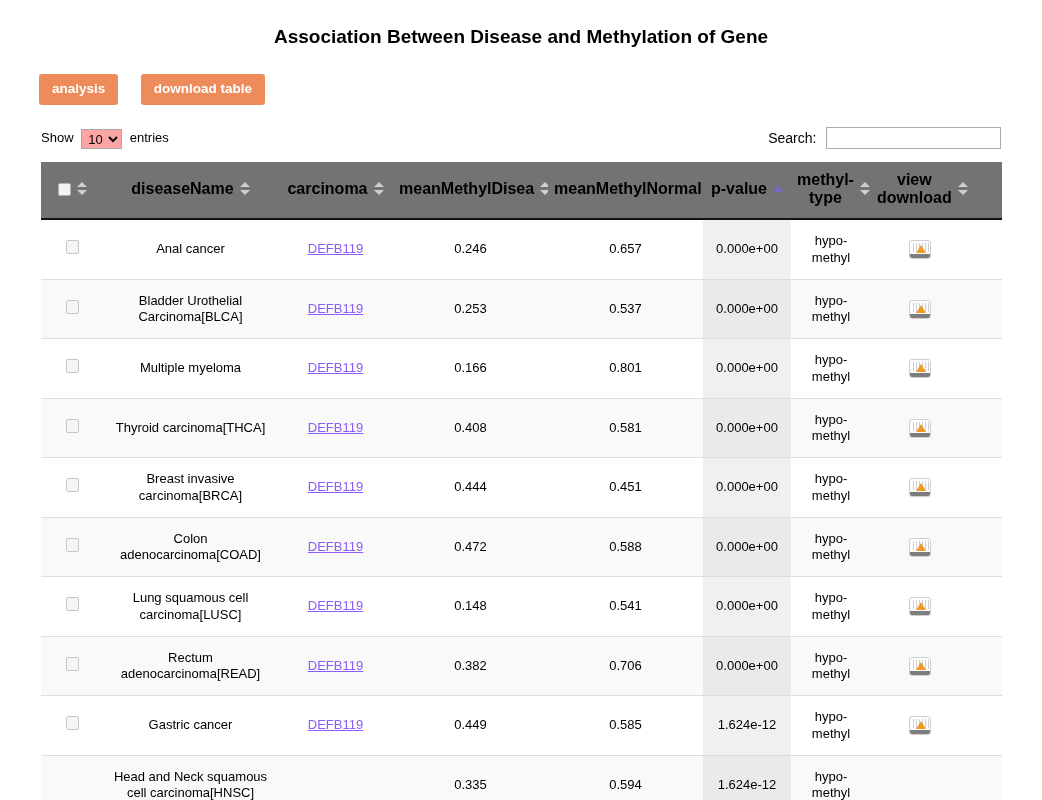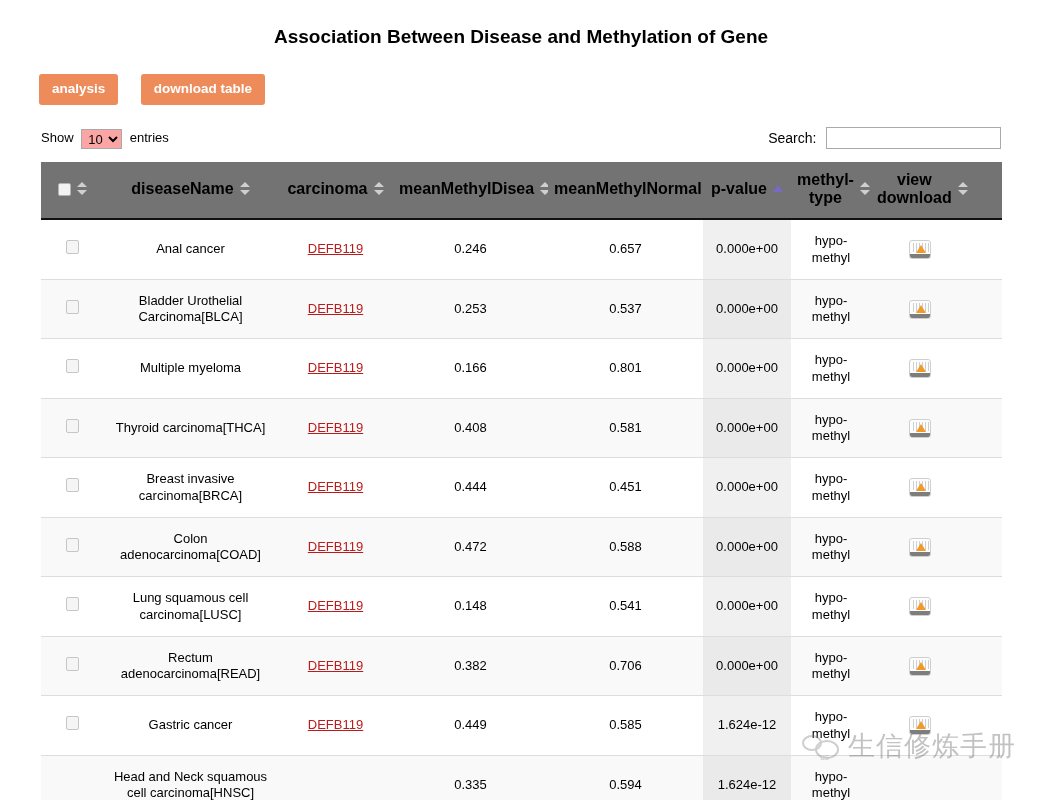--- a/index.html
+++ b/index.html
@@ -178,21 +178,21 @@
   }
   .row-chk {
     display: inline-block;
     width: 13px; height: 14px;
     border: 1px solid #c6c6c6;
     background: #f5f5f5;
     border-radius: 2px;
   }
 
   .gene-link {
-    color: #b91c1c;
+    color: #8b5cf6;
     text-decoration: underline;
     font-size: 13px;
     cursor: pointer;
   }
 
   .profile-icon {
     display: inline-block;
     width: 22px; height: 19px;
     background: #fdfdfd;
     border: 1px solid #cfcfcf;
@@ -477,22 +477,14 @@
               <td>hypo-methyl</td>
               <td></td>
               <td></td>
             </tr>
           </tbody>
       </table>
     </div>
 
   </div>
 
-  <div class="watermark">
-    <span class="wm-icon">
-      <span class="b1"></span>
-        <span class="b2"></span>
-      <span class="wm-sub">us</span>
-    </span>
-    <span class="wm-text">生信修炼手册</span>
-  </div>
 
 </div>
 
 </body></html>

